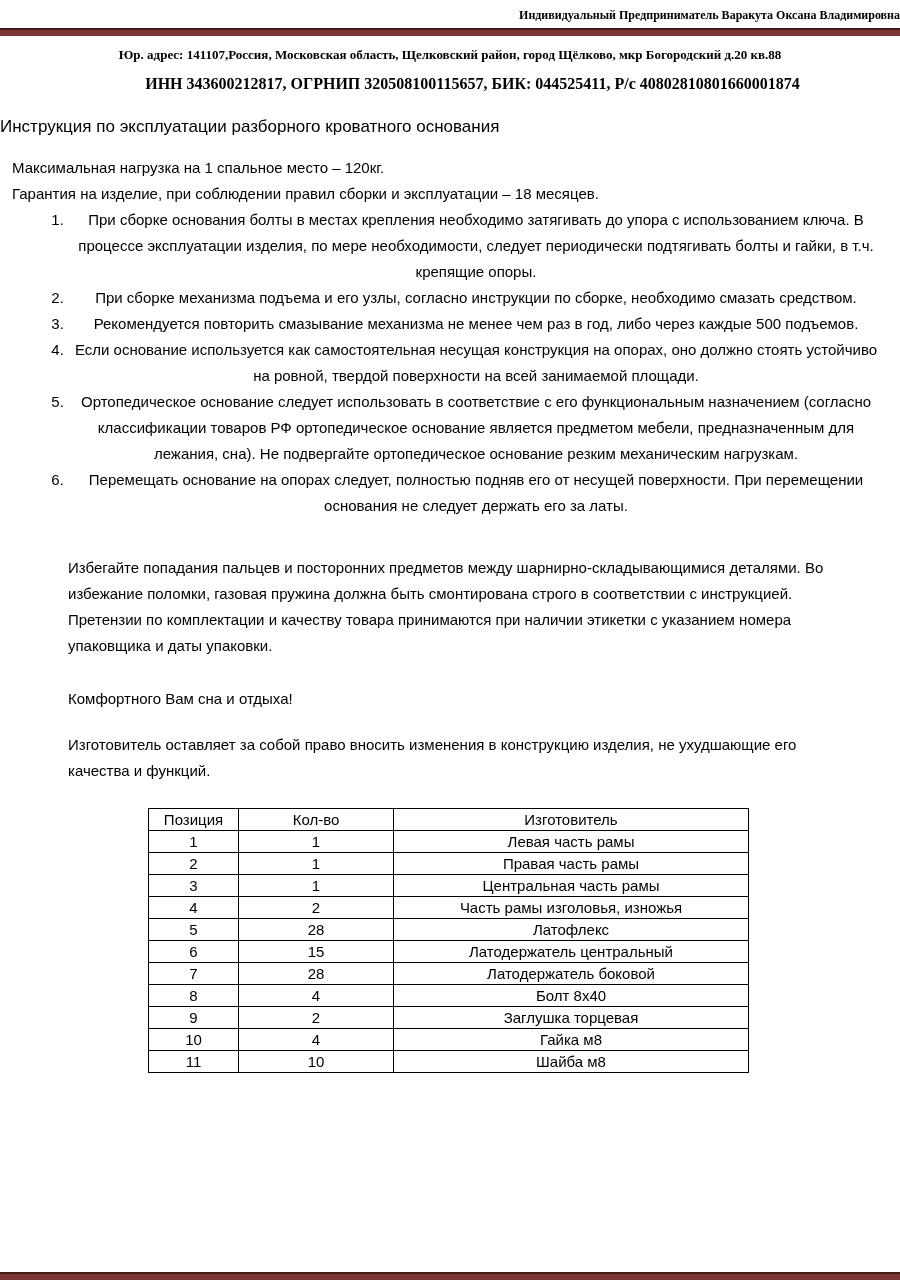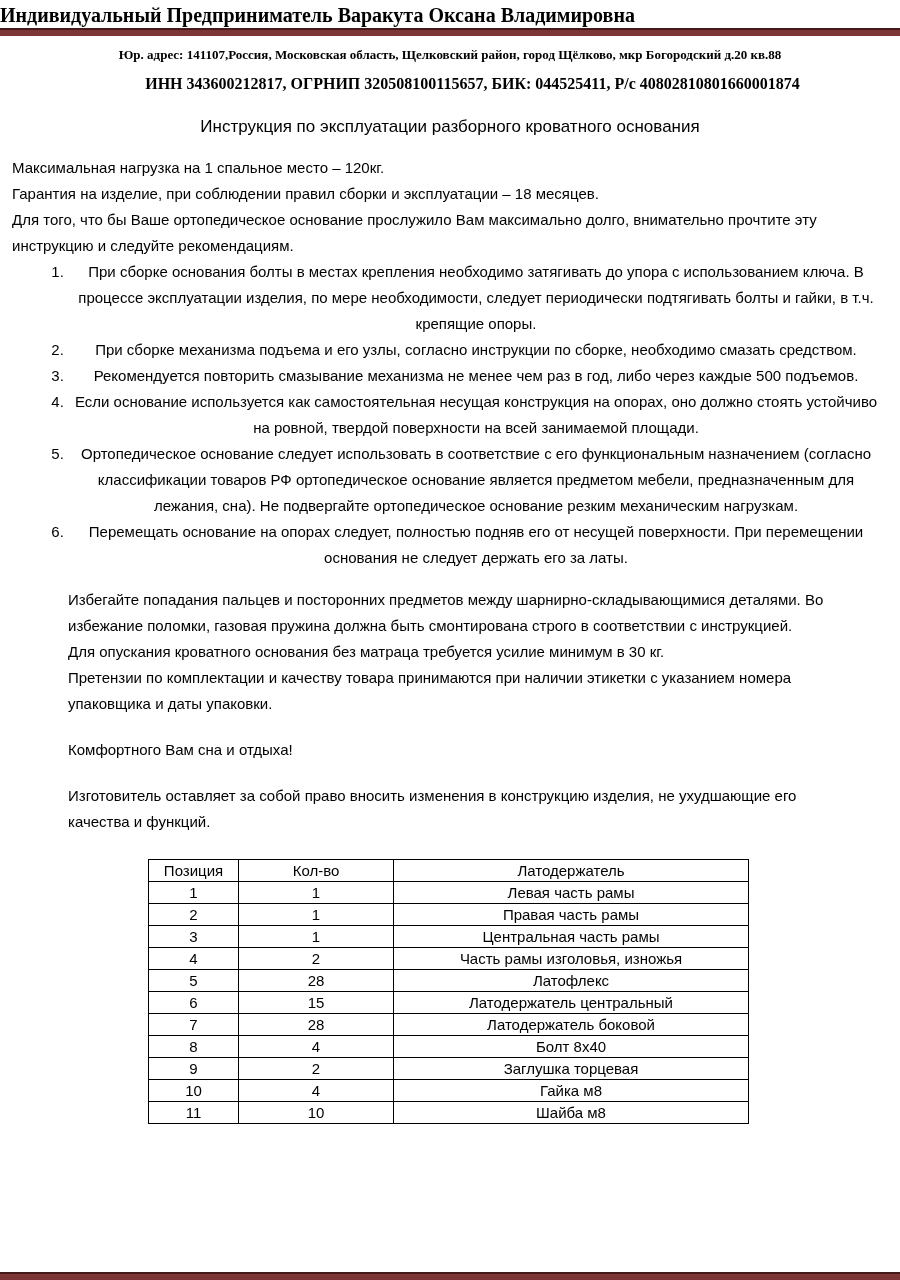--- a/index.html
+++ b/index.html
@@ -9,24 +9,24 @@
     position: relative;
     font-family: "Liberation Sans", sans-serif;
     color: #000000;
     overflow: hidden;
   }
   .page { width: 900px; height: 1280px; position: relative; }
 
   
   .lh-company {
     padding-top: 6px;
-    text-align: left;
+    text-align: right;
     font-family: "Liberation Serif", serif;
     font-weight: bold;
-    font-size: 20px;
+    font-size: 12px;
     line-height: 18px;
   }
   .lh-rule {
     margin-top: 4px;
     height: 8px;
     background: #7b3535;
     border-top: 2px solid #451919;
   }
   .lh-address {
     margin-top: 10px;
@@ -41,42 +41,42 @@
     text-align: center;
     font-family: "Liberation Serif", serif;
     font-weight: bold;
     font-size: 16px;
     line-height: 18px;
     padding-left: 45px;
   }
 
   .doc-title {
     margin-top: 24px;
-    text-align: center;
+    text-align: left;
     font-size: 17px;
     line-height: 20px;
     font-weight: normal;
   }
 
   
   .content {
     margin: 18px 22px 0 12px;
     font-size: 15px;
     line-height: 26px;
   }
   .intro p { margin: 0; }
   ol.rules {
     margin: 0;
     padding-left: 56px;
     text-align: center;
   }
   ol.rules li { padding-left: 6px; }
   .notes { margin-left: 56px; width: 778px; }
-  .notes .note-first { margin-top: 16px; }
-  .wish { margin-left: 56px; margin-top: 20px; }
+  .notes .note-first { margin-top: 36px; }
+  .wish { margin-left: 56px; margin-top: 27px; }
   .disclaimer { margin-left: 56px; margin-top: 20px; width: 778px; }
 
   
   table.parts {
     margin: 24px 0 0 136px;
     border-collapse: collapse;
     table-layout: fixed;
     width: 600px;
     font-size: 15px;
   }
@@ -113,53 +113,51 @@
   <div class="lh-address">Юр. адрес:  141107,Россия, Московская область, Щелковский район, город Щёлково, мкр Богородский д.20 кв.88</div>
   <div class="lh-requisites">ИНН 343600212817, ОГРНИП 320508100115657, БИК: 044525411, Р/с 40802810801660001874</div>
 
   <div class="doc-title">Инструкция по эксплуатации разборного кроватного основания</div>
 
   <div class="content">
 
     <div class="intro">
       <p>Максимальная нагрузка на 1 спальное место – 120кг.</p>
       <p>Гарантия на изделие, при соблюдении правил сборки и эксплуатации – 18 месяцев.</p>
-      <p>Для того, что бы Ваше ортопедическое основание прослужило Вам максимально долго, внимательно прочтите эту инструкцию и следуйте рекомендациям.</p>
     </div>
 
     <ol class="rules">
       <li>При сборке основания болты в местах крепления необходимо затягивать до упора с использованием ключа. В процессе эксплуатации изделия, по мере необходимости, следует периодически подтягивать болты и гайки, в т.ч. крепящие опоры.</li>
       <li>При сборке механизма подъема и его узлы, согласно инструкции по сборке, необходимо смазать средством.</li>
       <li>Рекомендуется повторить смазывание механизма не менее чем раз в год, либо через каждые 500 подъемов.</li>
       <li>Если основание используется как самостоятельная несущая конструкция на опорах, оно должно стоять устойчиво на ровной, твердой поверхности на всей занимаемой площади.</li>
       <li>Ортопедическое основание следует использовать в соответствие с его функциональным назначением (согласно классификации товаров РФ ортопедическое основание является предметом мебели, предназначенным для лежания, сна). Не подвергайте ортопедическое основание резким механическим нагрузкам.</li>
       <li>Перемещать основание на опорах следует, полностью подняв его от несущей поверхности. При перемещении основания не следует держать его за латы.</li>
     </ol>
 
     <div class="notes">
       <p class="note-first">Избегайте попадания пальцев и посторонних предметов между шарнирно-складывающимися деталями. Во избежание поломки, газовая пружина должна быть смонтирована строго в соответствии с инструкцией.</p>
-      <p>Для опускания кроватного основания без матраца требуется усилие минимум в 30 кг.</p>
       <p>Претензии по комплектации и качеству товара принимаются при наличии этикетки с указанием номера упаковщика и даты упаковки.</p>
     </div>
 
     <p class="wish">Комфортного Вам сна и отдыха!</p>
 
     <p class="disclaimer">Изготовитель оставляет за собой право вносить изменения в конструкцию изделия, не ухудшающие его качества и функций.</p>
 
     <table class="parts">
       <colgroup>
         <col class="c-pos">
           <col class="c-qty">
           <col class="c-name">
       </colgroup>
       <thead>
         <tr>
           <th>Позиция</th>
           <th>Кол-во</th>
-          <th>Латодержатель</th>
+          <th>Изготовитель</th>
         </tr>
       </thead>
       <tbody>
         <tr>
           <td>1</td>
           <td>1</td>
           <td>Левая часть рамы</td>
         </tr>
         <tr>
           <td>2</td>

